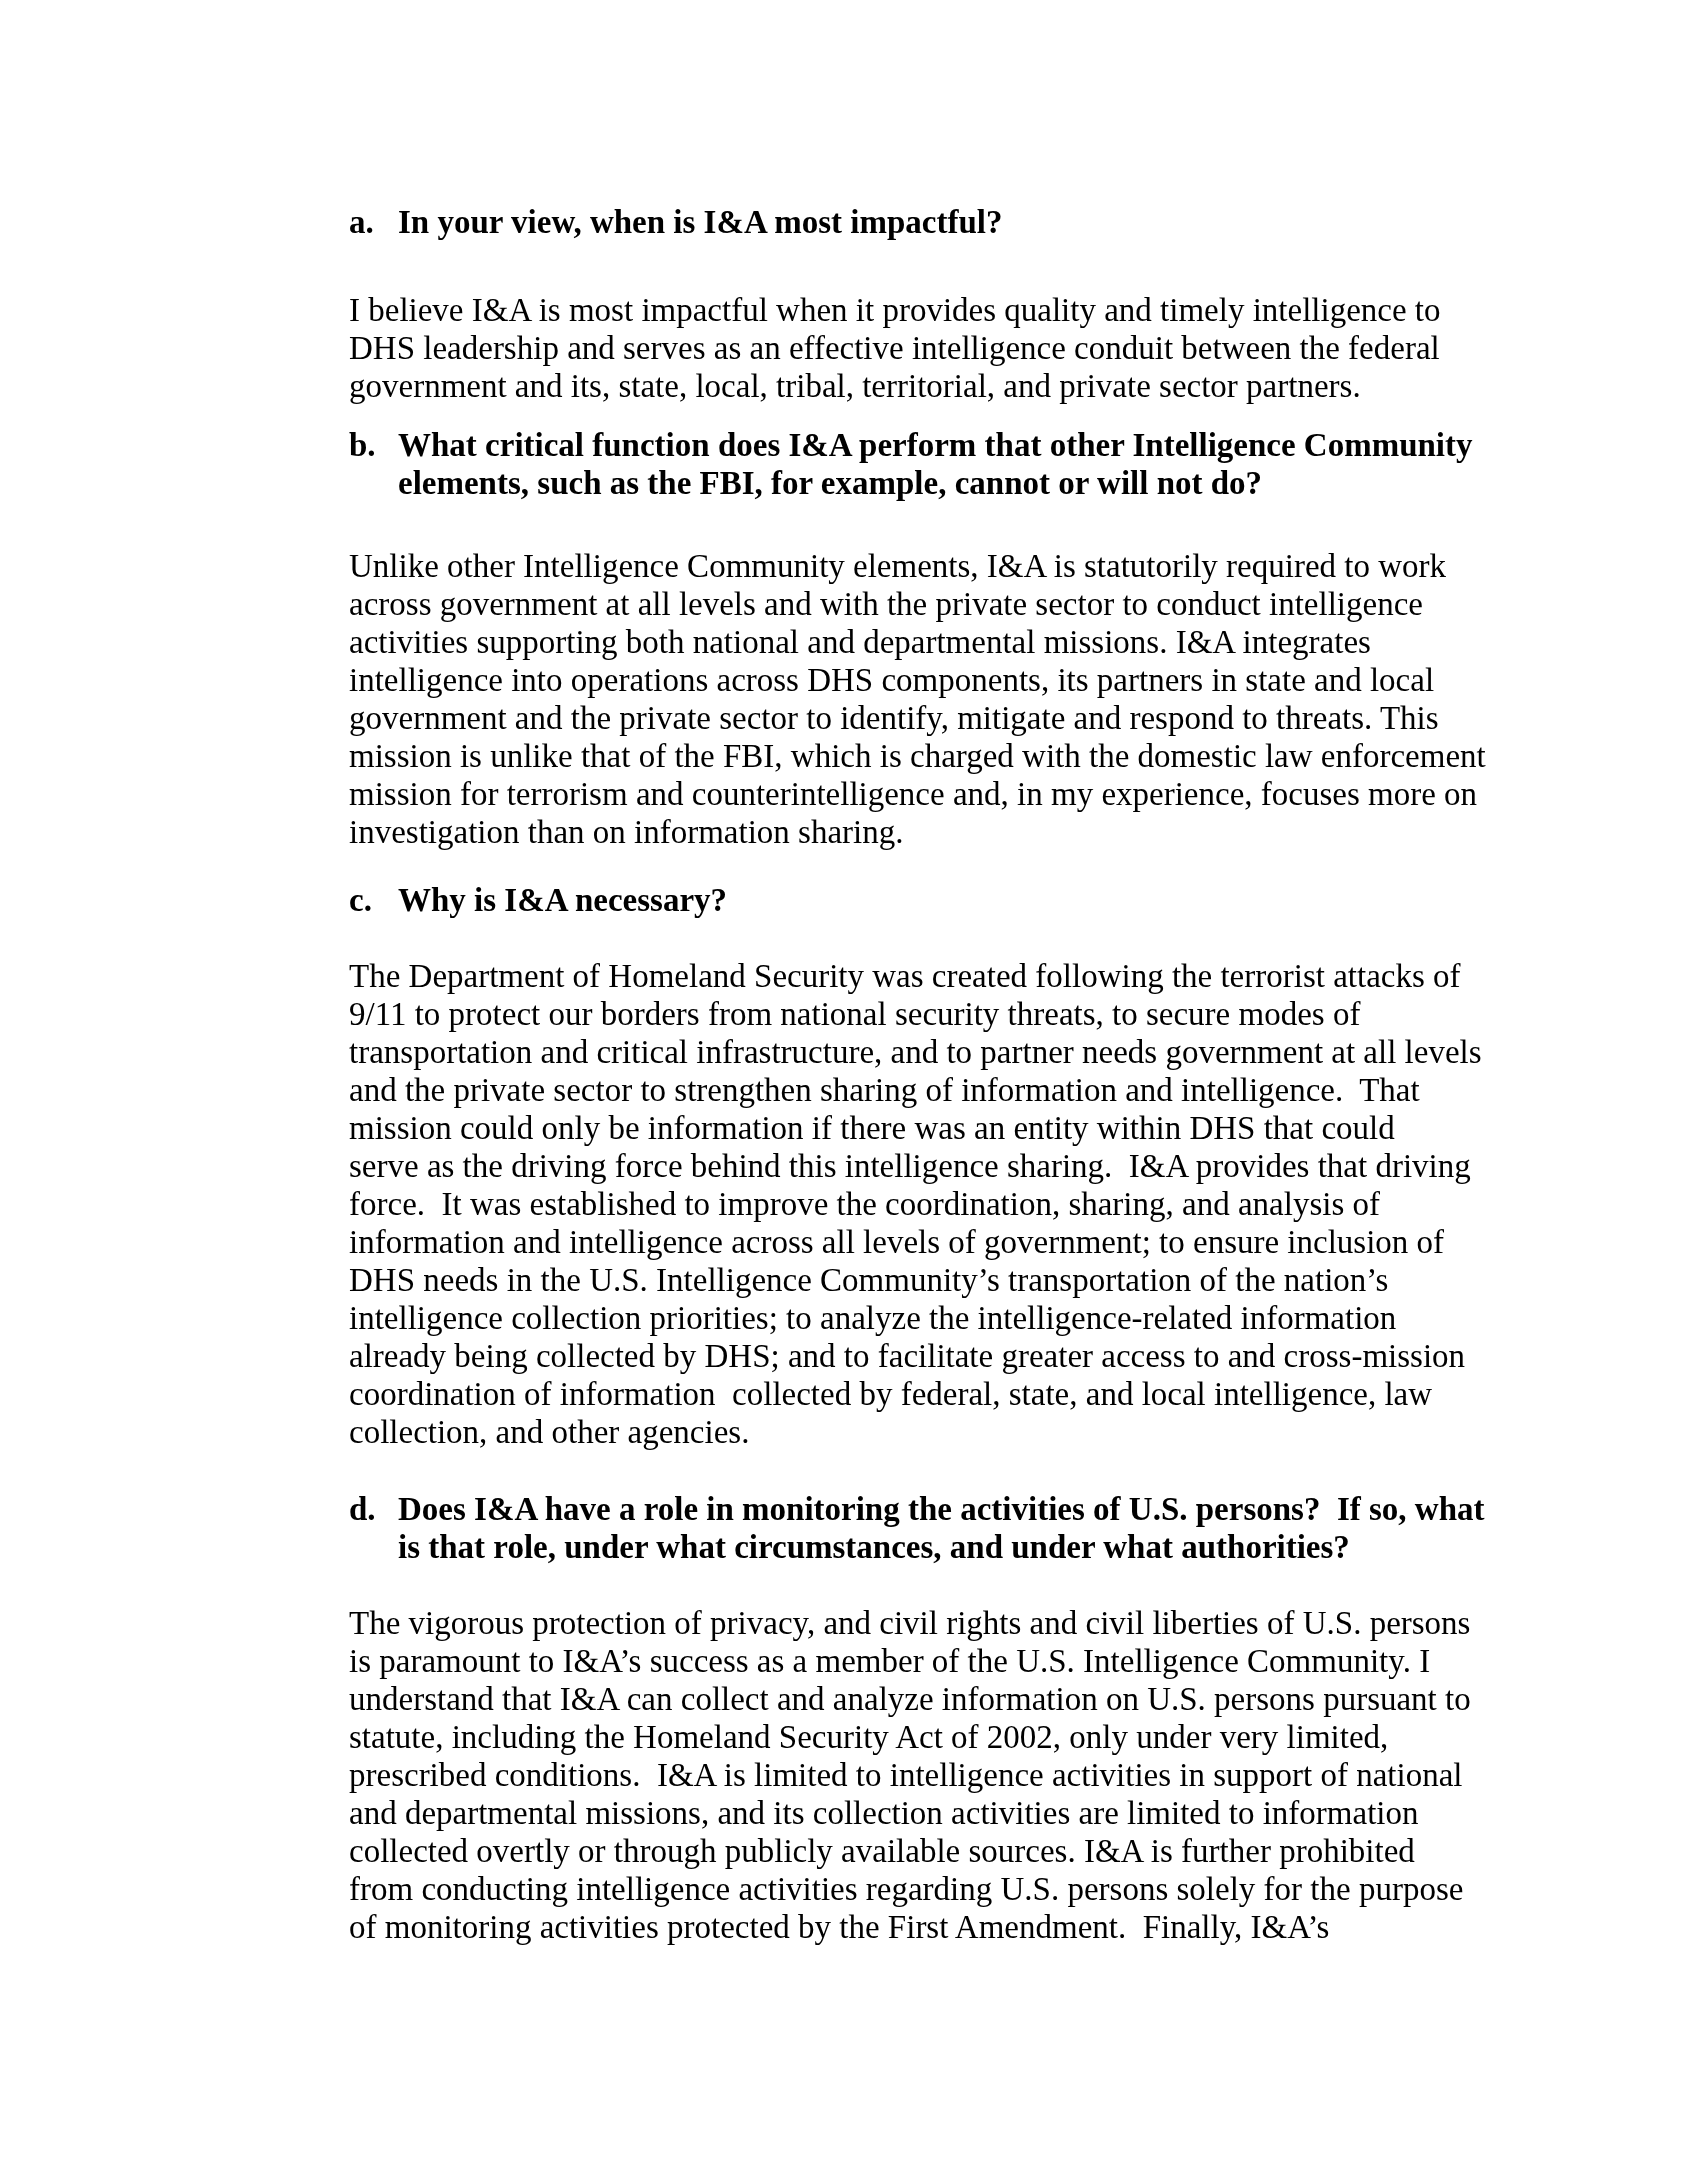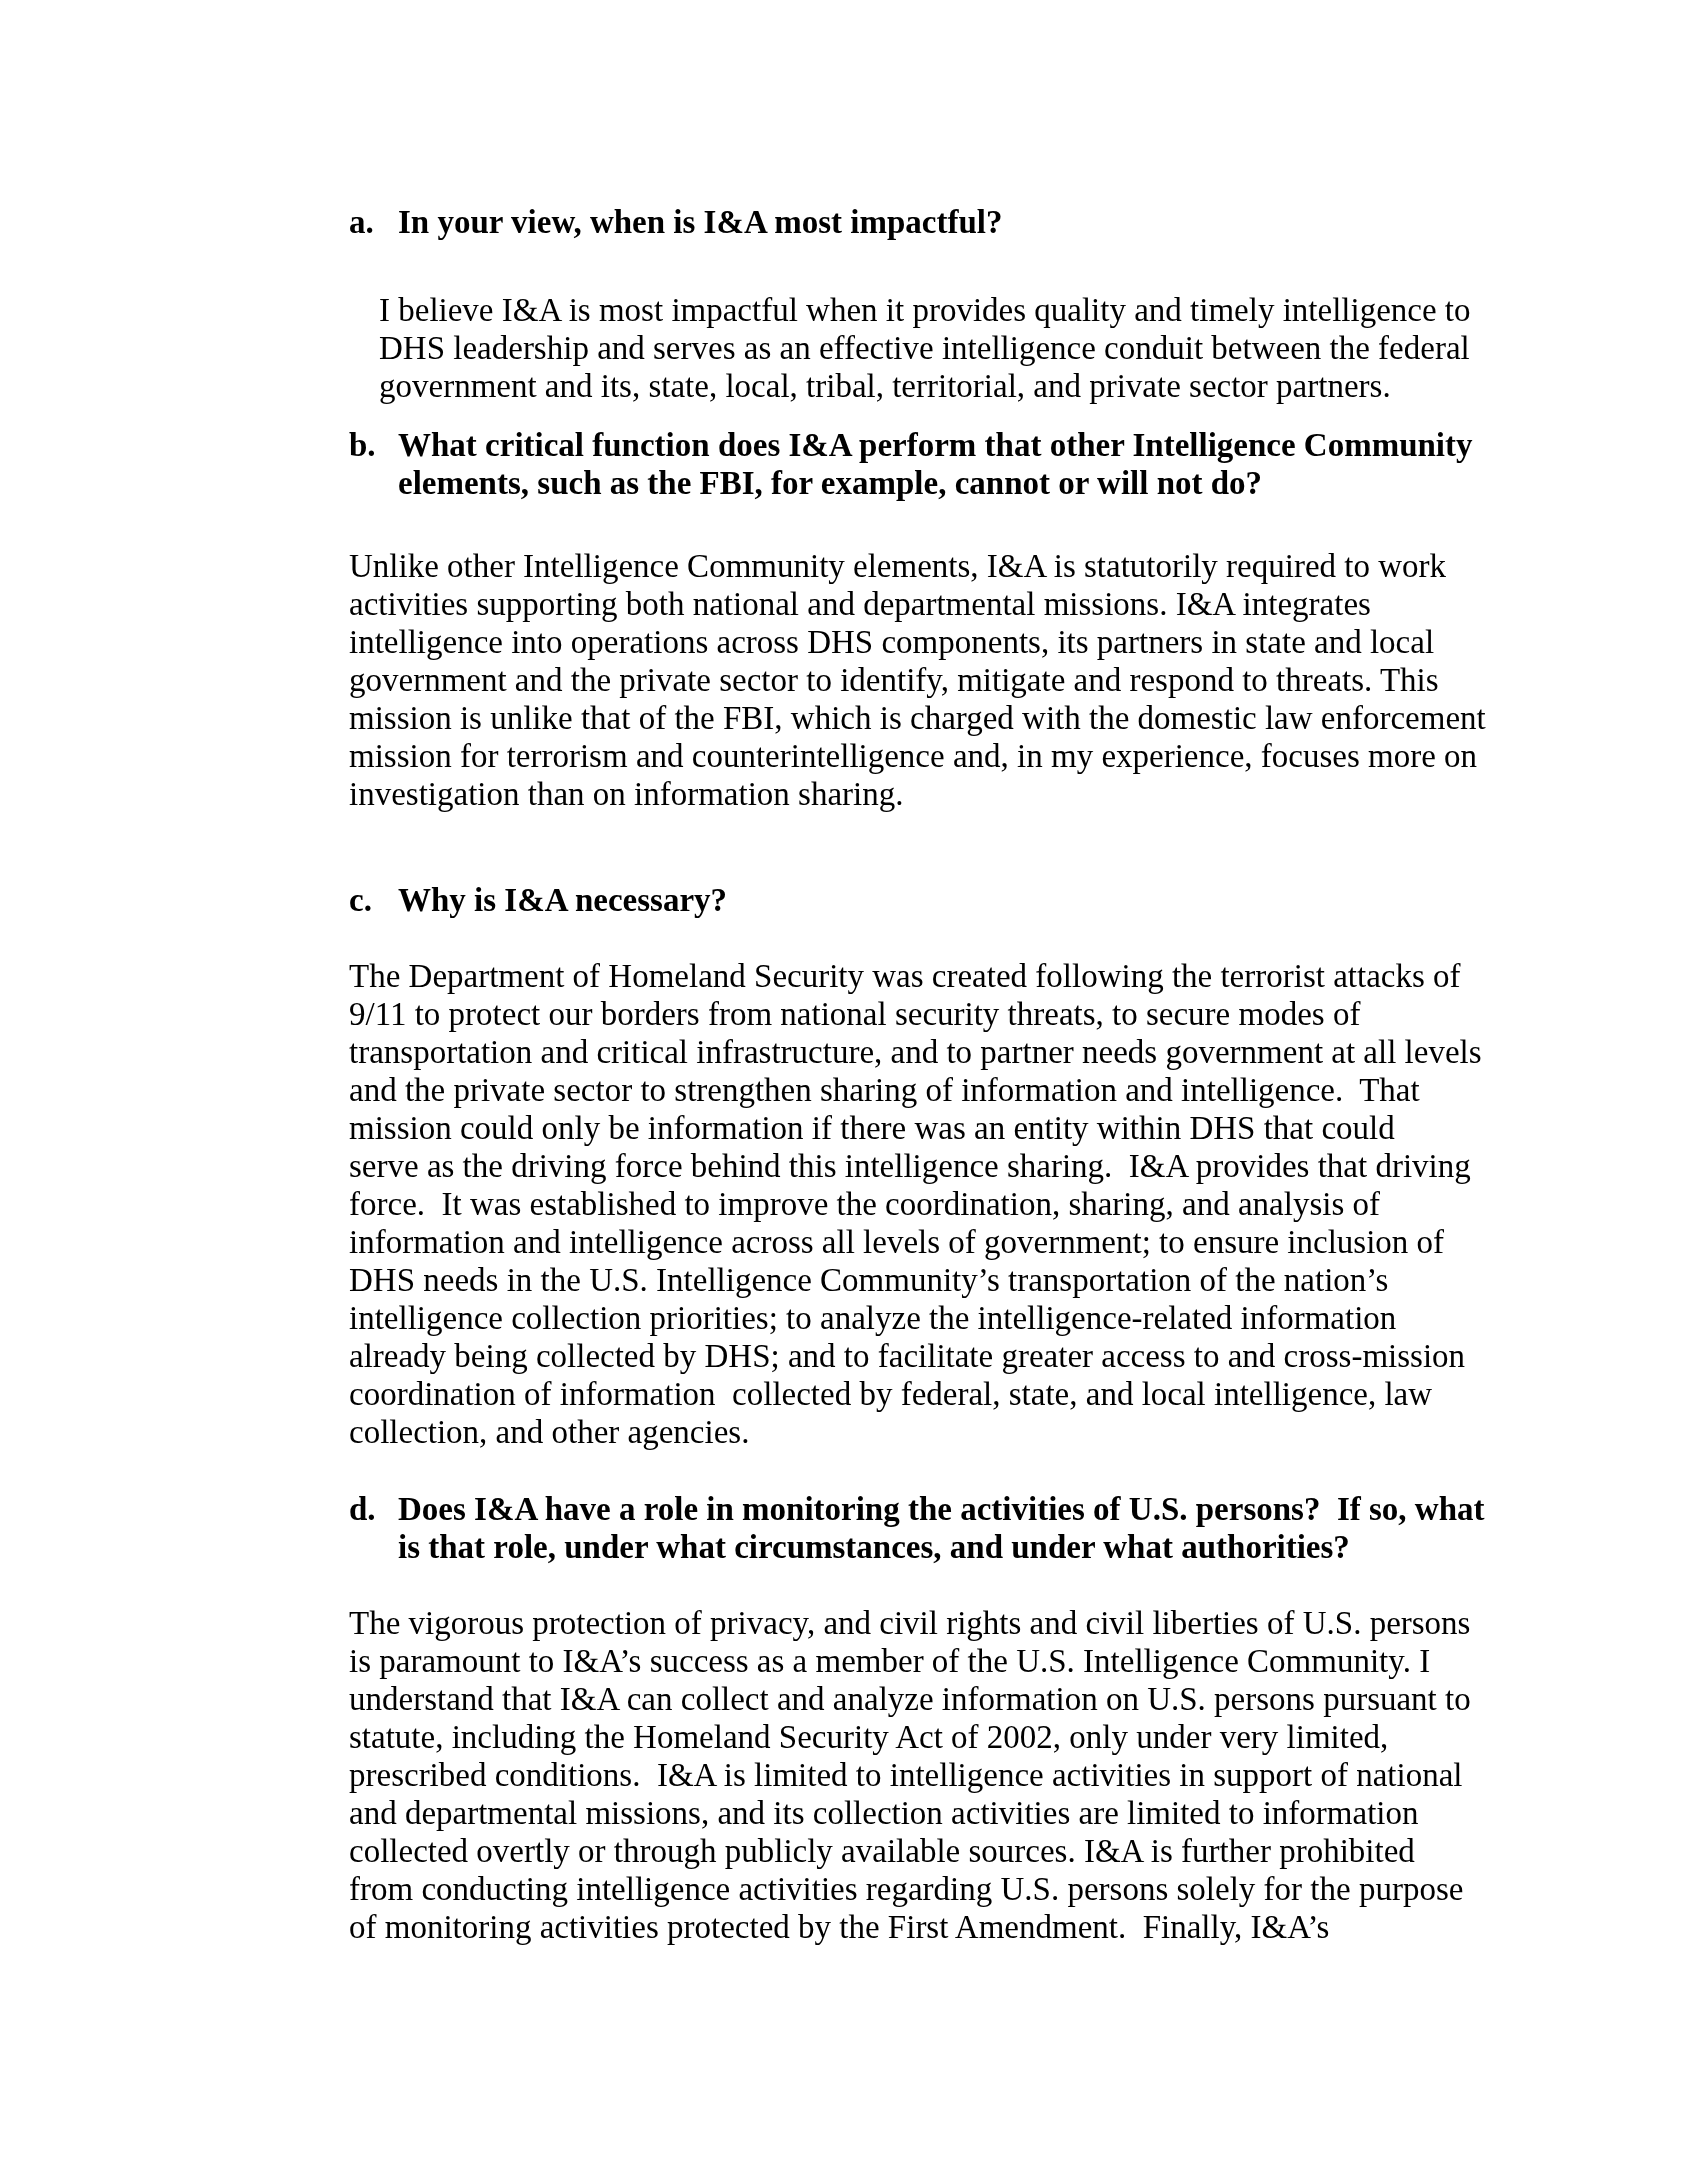--- a/index.html
+++ b/index.html
@@ -25,35 +25,36 @@
 <body>
 
 <div class="page">
 
   <div class="block heading" style="top:203px;height:38px;">
     <span class="label">a.</span>
     <div class="htext">
       <span class="line">In your view, when is I&amp;A most impactful?</span>
     </div>
   </div>
-  <div class="block" style="top:291px;margin-left:30px;">
+  <div class="block" style="top:291px;">
     <span class="line">I believe I&amp;A is most impactful when it provides quality and timely intelligence to</span>
     <span class="line">DHS leadership and serves as an effective intelligence conduit between the federal</span>
     <span class="line">government and its, state, local, tribal, territorial, and private sector partners.</span>
   </div>
 
   <div class="block heading" style="top:426px;height:75px;">
     <span class="label">b.</span>
     <div class="htext">
       <span class="line">What critical function does I&amp;A perform that other Intelligence Community</span>
       <span class="line">elements, such as the FBI, for example, cannot or will not do?</span>
     </div>
   </div>
   <div class="block" style="top:539px;margin-top:8px;">
     <span class="line">Unlike other Intelligence Community elements, I&amp;A is statutorily required to work</span>
+    <span class="line">across government at all levels and with the private sector to conduct intelligence</span>
     <span class="line">activities supporting both national and departmental missions. I&amp;A integrates</span>
     <span class="line">intelligence into operations across DHS components, its partners in state and local</span>
     <span class="line">government and the private sector to identify, mitigate and respond to threats. This</span>
     <span class="line">mission is unlike that of the FBI, which is charged with the domestic law enforcement</span>
     <span class="line">mission for terrorism and counterintelligence and, in my experience, focuses more on</span>
     <span class="line">investigation than on information sharing.</span>
   </div>
 
   <div class="block heading" style="top:881px;height:38px;">
     <span class="label">c.</span>

